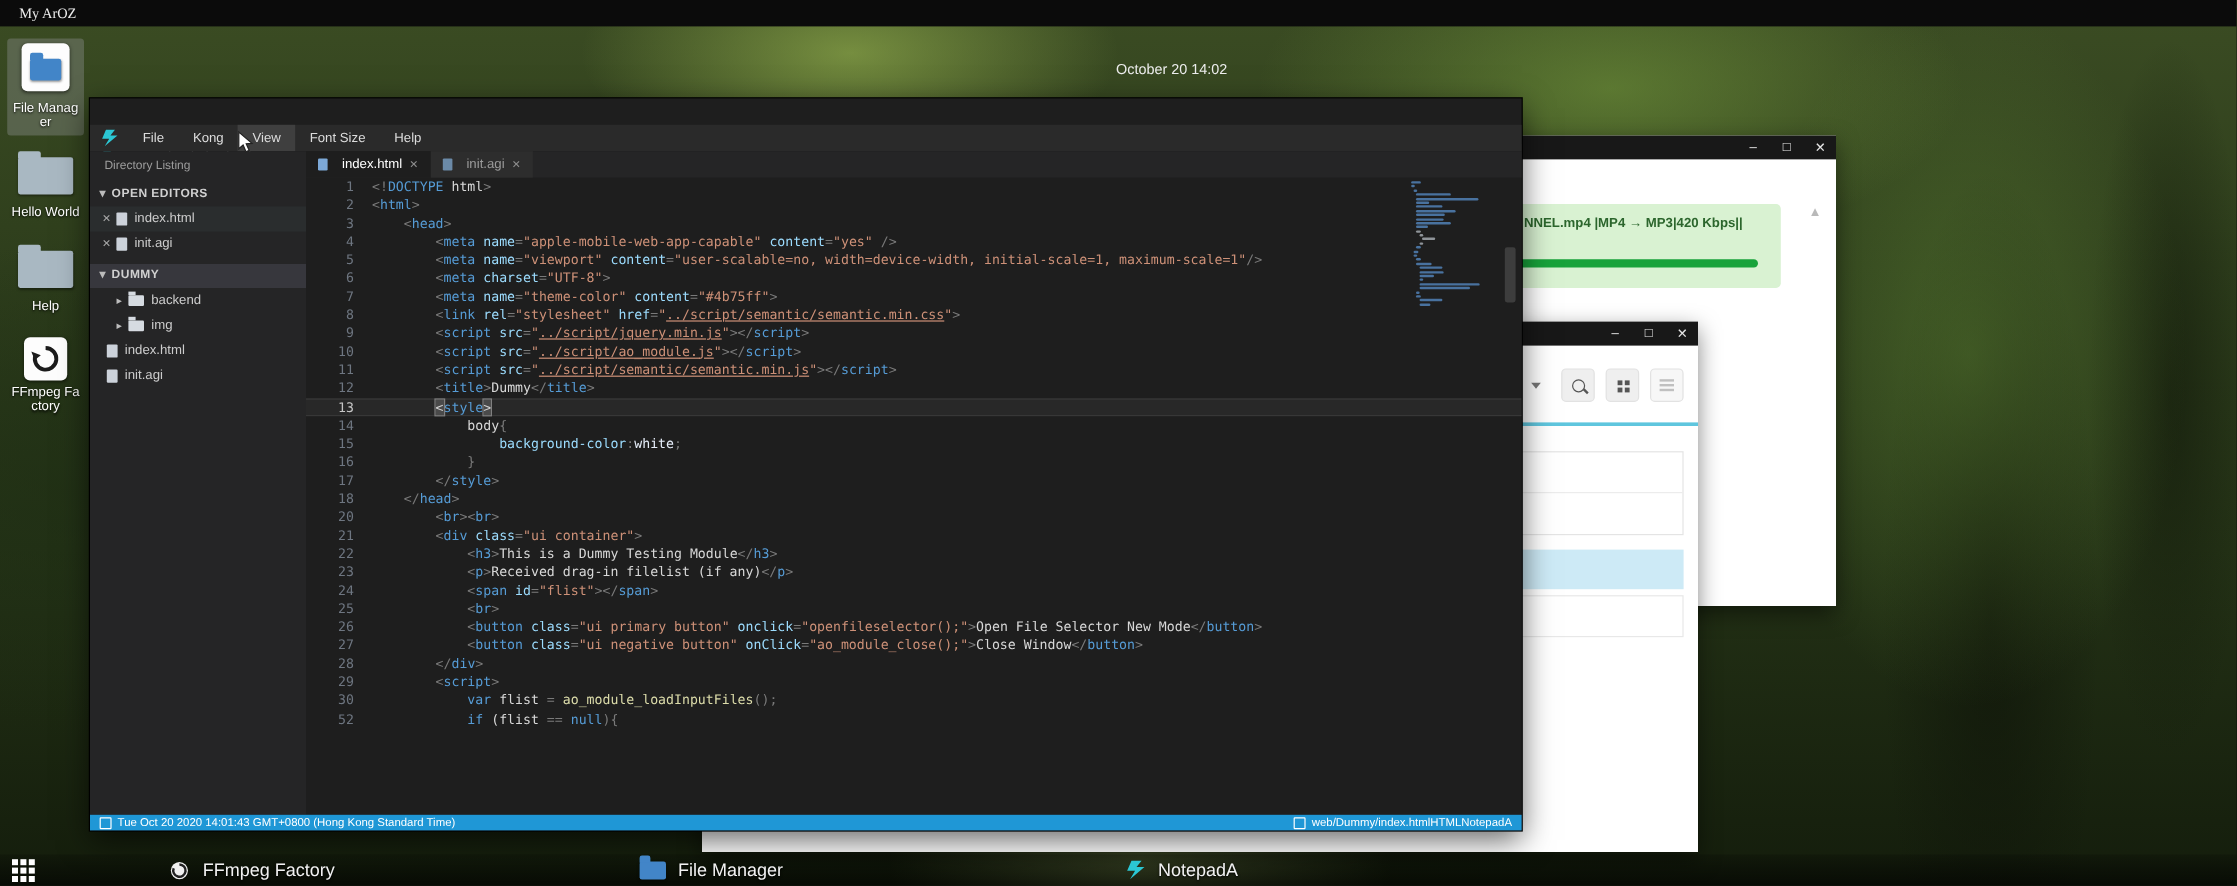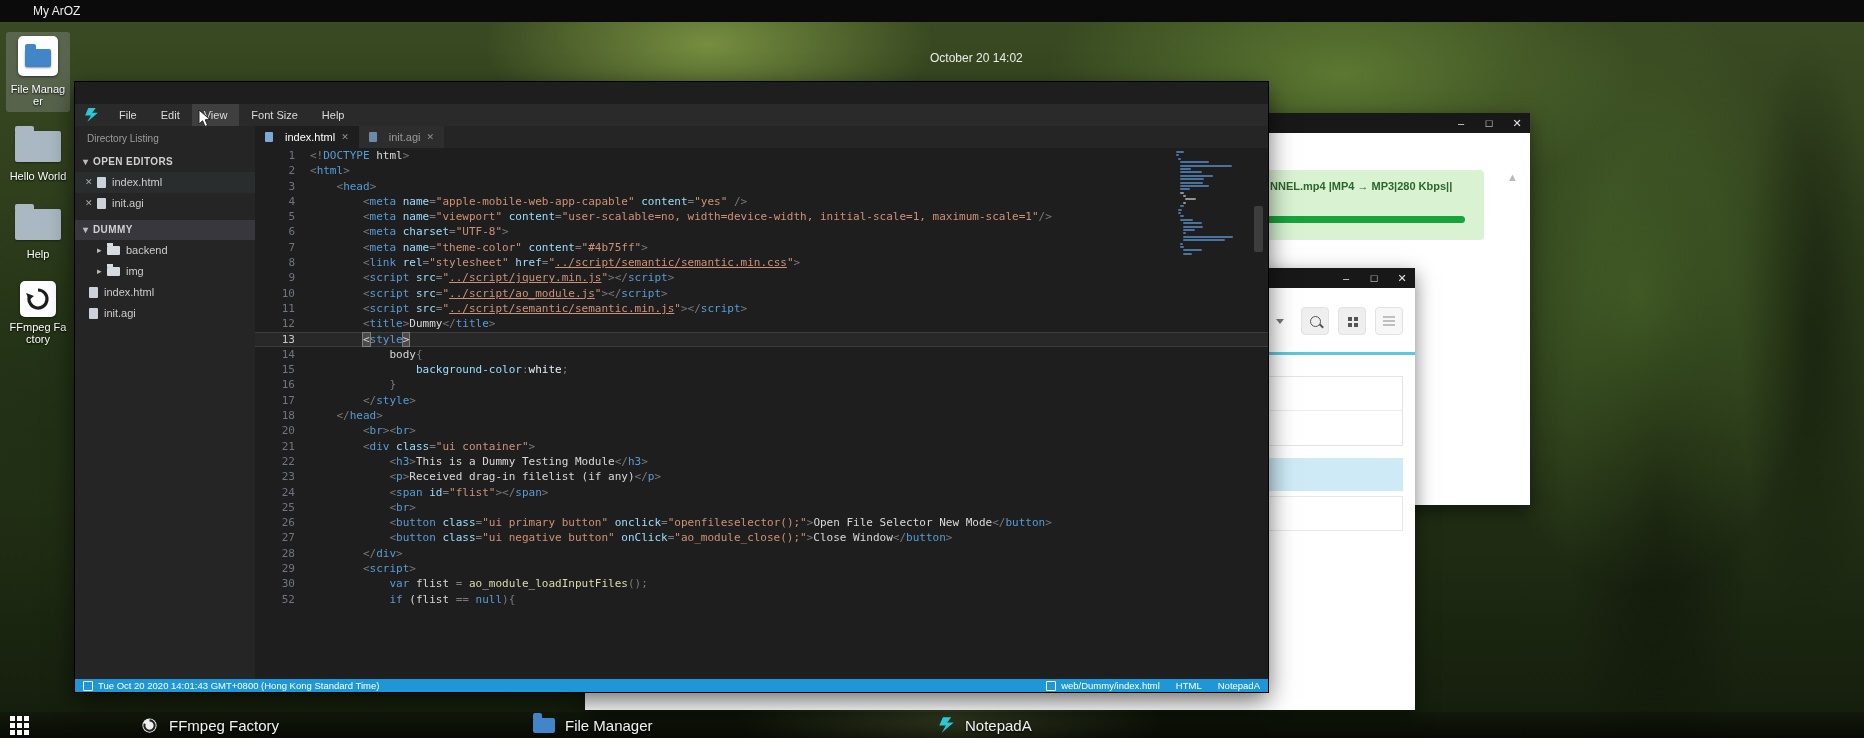--- a/index.html
+++ b/index.html
@@ -10,21 +10,21 @@
       radial-gradient(ellipse 420px 190px at 72% 10%, rgba(128,168,66,.5), transparent 70%),
       radial-gradient(ellipse 260px 420px at 88% 40%, rgba(98,138,54,.45), transparent 70%),
       radial-gradient(ellipse 300px 200px at 51% 97%, rgba(150,170,96,.4), transparent 70%),
       radial-gradient(ellipse 500px 300px at 6% 55%, rgba(30,46,20,.7), transparent 70%),
       radial-gradient(ellipse 120px 500px at 89% 70%, rgba(16,22,10,.8), transparent 75%),
       radial-gradient(ellipse 90px 400px at 97% 45%, rgba(20,28,12,.7), transparent 75%),
       linear-gradient(180deg,#3b4c23 0%,#2e3e1c 30%,#243216 62%,#141d0c 100%);
   }
   
   .topbar{position:absolute;left:0;top:0;width:100%;height:22px;background:#0b0b0b;color:#ededed;font-size:12px;}
-  .topbar .brand{position:absolute;left:33px;top:0;line-height:22px;}
+  .topbar .brand{position:absolute;left:16px;top:0;line-height:22px;font-family:Liberation Serif, serif;}
   .topbar .clock{position:absolute;left:930px;top:0;line-height:22px;margin-top:47px;}
   
   .dicon{position:absolute;width:64px;text-align:center;cursor:default;}
   .dicon .lbl{margin-top:3px;font-size:11px;line-height:12px;color:#fff;text-shadow:0 1px 2px #000;word-break:break-all;}
   .dicon.selected{background:rgba(130,135,130,.45);border-radius:3px;padding:4px 0 5px;}
   .appbox{display:inline-block;background:#fdfdfd;border-radius:5px;box-shadow:0 1px 3px rgba(0,0,0,.5);}
   .folder{display:inline-block;position:relative;background:#a9b8c2;border-radius:2px;box-shadow:0 1px 2px rgba(0,0,0,.4);}
   .folder::before{content:"";position:absolute;top:-5px;left:0;width:42%;height:6px;background:inherit;border-radius:2px 2px 0 0;}
   .folder.blue{background:#4285c8;}
   
@@ -73,21 +73,21 @@
   .cl.cur .ln{color:#c6c6c6;}
   .tok-p{color:#7a7a7a}.tok-t{color:#569cd6}.tok-a{color:#9cdcfe}.tok-s{color:#ce9178}
   .tok-u{color:#ce9178;text-decoration:underline}.tok-x{color:#d8d8d8}.tok-k{color:#569cd6}
   .tok-f{color:#dcdcaa}.tok-c{color:#9cdcfe}.tok-v{color:#e6eefa}
   .tok-bm{color:#d4d4d4;background:#4a4a4a;outline:1px solid #7f7f7f;}
   .minimap{position:absolute;right:34px;top:3px;width:58px;cursor:pointer;}
   .mmb{height:2px;margin-bottom:1.4px;border-radius:1px;}
   .vscroll{position:absolute;right:5px;top:58px;width:9px;height:46px;background:#3d3d3d;border-radius:2px;cursor:pointer;}
   
   .np-status{position:absolute;left:0;bottom:0;width:100%;height:13px;background:#1f97d6;color:#fff;font-size:9.5px;display:flex;justify-content:space-between;align-items:center;padding:0 8px;box-sizing:border-box;}
-  .np-status .grp{display:flex;align-items:center;gap:16px;}
+  .np-status .grp{display:flex;align-items:center;}
   .sbic{display:inline-block;width:8px;height:8px;border:1px solid #fff;border-radius:1px;margin-right:5px;}
   .np-status .l{display:flex;align-items:center;}
   
   #ffwin{position:absolute;left:1120px;top:113px;width:410px;height:392px;background:#fff;box-shadow:0 6px 18px rgba(0,0,0,.5);}
   #ffwin .body{position:absolute;left:0;top:20px;right:0;bottom:0;background:#fff;}
   .task-panel{position:absolute;left:14px;top:37px;width:350px;height:70px;background:#d9f2d2;border-radius:4px;}
   .task-text{position:absolute;left:136px;top:10px;font-size:11px;font-weight:bold;color:#2c662d;white-space:nowrap;}
   .task-bar{position:absolute;left:10px;right:12px;top:46px;height:7px;border-radius:4px;background:#18a33b;}
   .scroll-arrow{position:absolute;right:12px;top:38px;color:#b9b9b9;font-size:11px;}
   
@@ -152,21 +152,21 @@
   <div id="ffwin">
     <div class="titlebar">
       <div class="wc">
         <span>–</span>
         <span>□</span>
         <span>✕</span>
       </div>
     </div>
     <div class="body">
       <div class="task-panel" style="background: rgb(217, 242, 210);">
-        <div class="task-text">NNEL.mp4 |MP4 → MP3|280 Kbps||</div>
+        <div class="task-text">NNEL.mp4 |MP4 → MP3|420 Kbps||</div>
         <div class="task-bar" style="width: calc(98% - 22px); background: rgb(24, 163, 59);"></div>
       </div>
       <div class="scroll-arrow">▲</div>
     </div>
   </div>
 
   <div id="fmwin">
     <div class="titlebar">
       <div class="wc">
         <span>–</span>
@@ -212,21 +212,21 @@
     </div>
 
     <div class="menubar">
       <span class="mlogo">
         <svg width="15" height="16" viewBox="0 0 14 15">
             <path d="M4,1 L11,1 L7.5,5.5 L13,5.5 L3,14 L6.5,8 L1,8 Z" fill="#2bc7d4"></path>
           </svg>
       </span>
       <div class="menu-items">
         <span class="mi">File</span>
-        <span class="mi">Edit</span>
+        <span class="mi">Kong</span>
         <span class="mi active">View</span>
         <span class="mi">Font Size</span>
         <span class="mi">Help</span>
       </div>
     </div>
     <span class="cursor">
       <svg width="14" height="19" viewBox="0 0 14 19">
           <path d="M1,1 L1,15 L4.6,11.8 L7,17.5 L9.6,16.3 L7.2,10.8 L12,10.5 Z" fill="#fff" stroke="#222" stroke-width="1"></path>
         </svg>
     </span>

